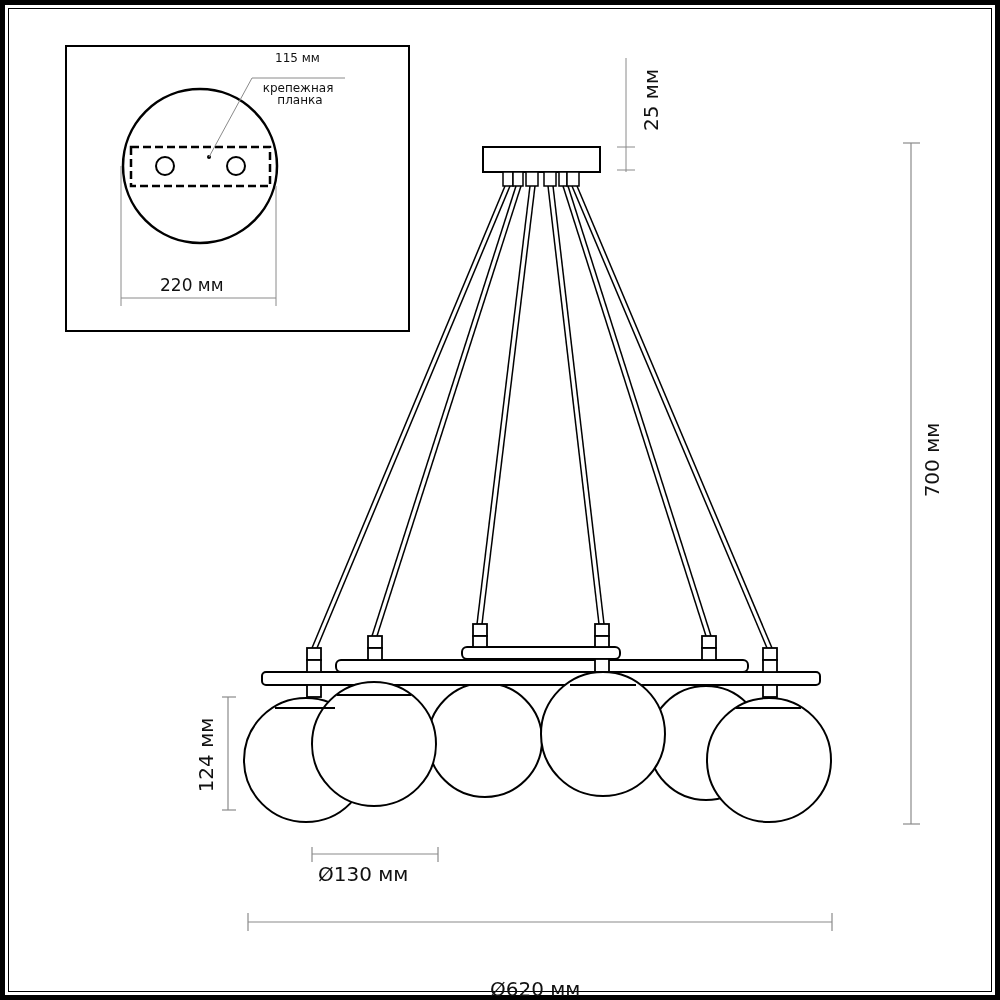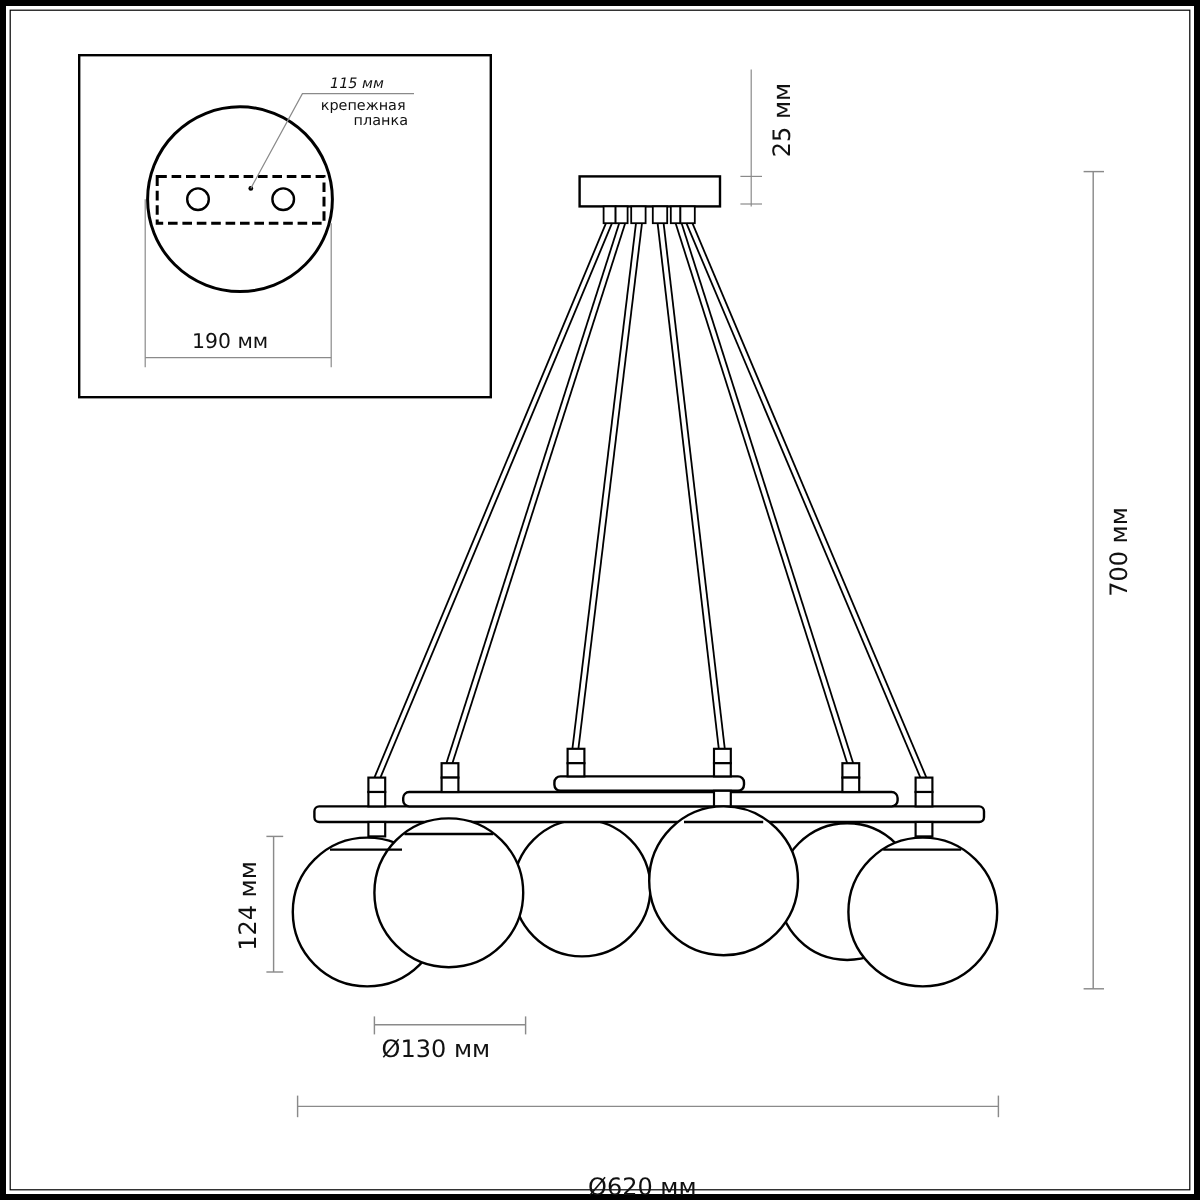--- a/index.html
+++ b/index.html
@@ -5,21 +5,21 @@
   html, body { margin: 0; padding: 0; background: #ffffff; }
   body { width: 1000px; height: 1000px; position: relative; overflow: hidden; font-family: "DejaVu Sans", "Liberation Sans", sans-serif; }
   .frame-outer { position: absolute; left: 0; top: 0; width: 1000px; height: 1000px; box-sizing: border-box; border: 5px solid #000; }
   .frame-inner { position: absolute; left: 8px; top: 8px; width: 984px; height: 984px; box-sizing: border-box; border: 1.5px solid #000; }
   svg.drawing { position: absolute; left: 0; top: 0; }
   .lbl { position: absolute; color: #111; white-space: nowrap; line-height: 1; }
   .lbl-sm { font-size: 12px; }
   .lbl-md { font-size: 17px; }
   .lbl-lg { font-size: 20px; }
   .rot { transform-origin: center center; transform: rotate(-90deg); }
-  .center-text { text-align: right; }
+  .center-text { text-align: center; }
 </style>
 </head>
 <body>
 
 <div class="frame-outer"></div>
 <div class="frame-inner"></div>
 
 <svg class="drawing" width="1000" height="1000" viewBox="0 0 1000 1000">
 
   <g>
@@ -127,22 +127,22 @@
     <line x1="438" y1="847" x2="438" y2="862"></line>
   </g>
 
   <g stroke="#8a8a8a" stroke-width="1.2">
     <line x1="248" y1="922" x2="832" y2="922"></line>
     <line x1="248" y1="913" x2="248" y2="931"></line>
     <line x1="832" y1="913" x2="832" y2="931"></line>
   </g>
 </svg>
 
-<div class="lbl lbl-sm" style="left:275px; top:63px;font-style:italic;">115 мм</div>
+<div class="lbl lbl-sm" style="left:275px; top:52px;">115 мм</div>
 <div class="lbl lbl-sm center-text" style="left:258px; top:82px; width:80px;">крепежная</div>
 <div class="lbl lbl-sm center-text" style="left:260px; top:94px; width:80px;">планка</div>
-<div class="lbl lbl-md" style="left:160px; top:277px;">190 мм</div>
+<div class="lbl lbl-md" style="left:160px; top:277px;">220 мм</div>
 
 <div class="lbl lbl-lg rot" style="left:611px; top:90px; width:80px; text-align:center;">25 мм</div>
 <div class="lbl lbl-lg rot" style="left:882px; top:450px; width:100px; text-align:center;">700 мм</div>
 <div class="lbl lbl-lg rot" style="left:156px; top:745px; width:100px; text-align:center;">124 мм</div>
 <div class="lbl lbl-lg" style="left:318px; top:864px;text-align:right;">Ø130 мм</div>
 <div class="lbl lbl-lg" style="left:490px; top:979px;">Ø620 мм</div>
 
 </body></html>

